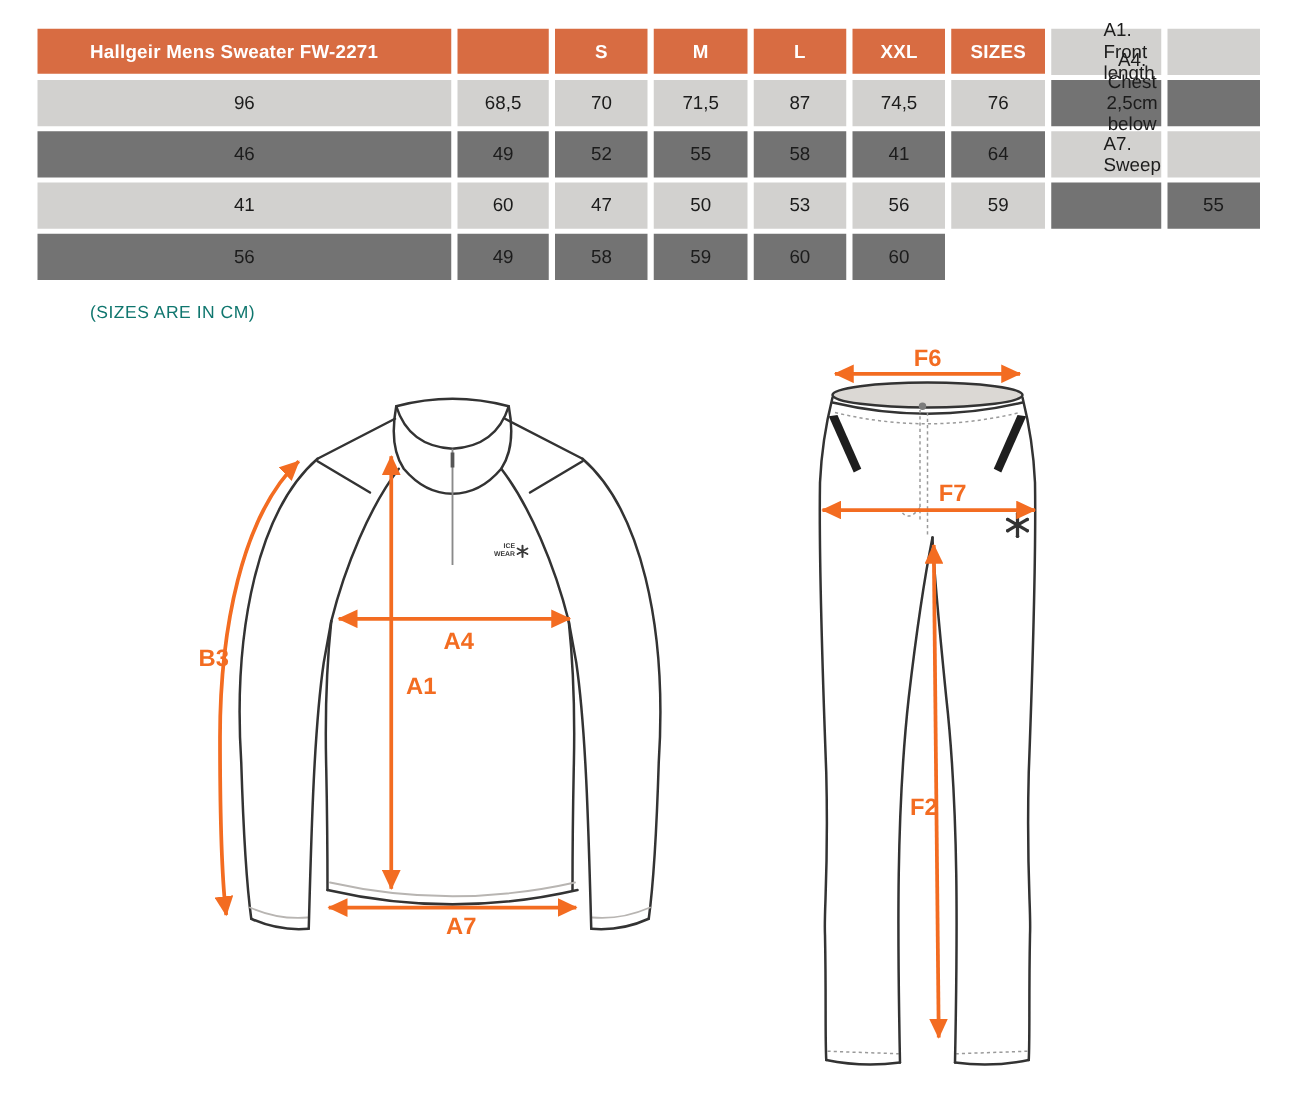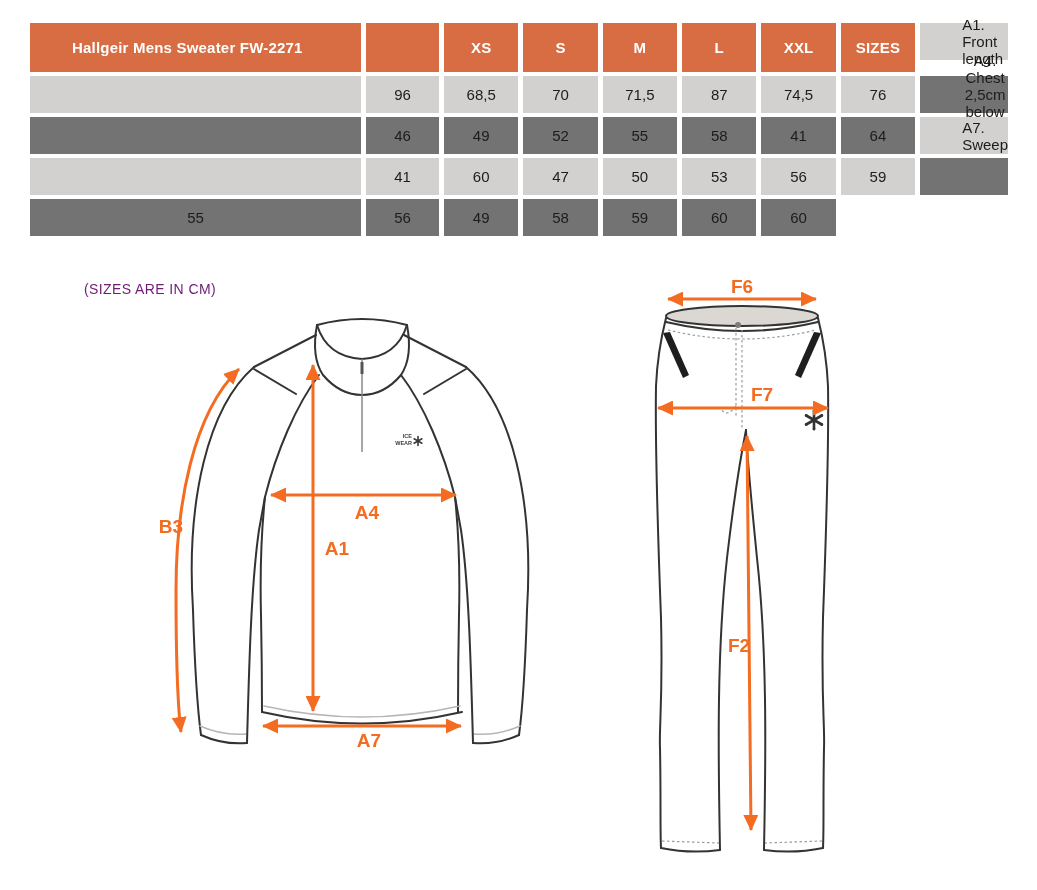--- a/index.html
+++ b/index.html
@@ -8,30 +8,30 @@
 
   
   .size-table{
     position:absolute;left:30px;top:23px;width:978px;
     display:grid;
     grid-template-columns:331px 73px repeat(7,1fr);
     gap:4px 5px;
     font-size:15px;
   }
   .cell{display:flex;align-items:center;justify-content:center;}
-  .hcell{background:#D86C42;color:#ffffff;font-weight:bold;height:49px;letter-spacing:.2px;}
+  .hcell{background:#D86C42;color:#ffffff;font-weight:bold;height:36px;letter-spacing:.2px;}
   .hcell.first{justify-content:flex-start;padding-left:42px;box-sizing:border-box;font-size:15px;}
   .vcell{height:37px;color:#1c1c1c;}
   .lcell{justify-content:flex-start;padding-left:42px;box-sizing:border-box;}
   .row-dark{background:#d2d1cf;}
   .row-light{background:#737373;text-align:center;}
 
   .sizes-note{
-    position:absolute;left:84px;top:241px;
-    color:#701a75;font-size:14px;letter-spacing:.4px;margin-top:40px;
+    position:absolute;left:72px;top:241px;
+    color:#0f766e;font-size:14px;letter-spacing:.4px;
   }
 
   .diagram{position:absolute;}
   #sweater-svg{left:150px;top:295px;}
   #pants-svg{left:630px;top:278px;}
 
   svg .outline{fill:none;stroke:#333333;stroke-width:2;stroke-linecap:round;stroke-linejoin:round;}
   svg .stitch{fill:none;stroke:#b8b5b2;stroke-width:1.5;stroke-linecap:round;}
   svg .stitch-d{fill:none;stroke:#9a9a9a;stroke-width:1.2;stroke-dasharray:2.5 2.5;}
   svg .arrow{fill:none;stroke:#F36C21;stroke-width:3;}
@@ -40,21 +40,20 @@
 </style>
 </head>
 <body>
 
 <div id="stage">
 
   <div class="size-table">
 
     <div class="cell hcell first">Hallgeir Mens Sweater FW-2271</div>
     <div class="cell hcell"></div>
-    <div class="cell hcell">XS</div>
     <div class="cell hcell">S</div>
     <div class="cell hcell">M</div>
     <div class="cell hcell">L</div>
     <div class="cell hcell">XXL</div>
     <div class="cell hcell">SIZES</div>
 
     <div class="cell vcell lcell row-dark">A1. Front length</div>
     <div class="cell vcell row-dark"></div>
     <div class="cell vcell row-dark">96</div>
     <div class="cell vcell row-dark">68,5</div>

